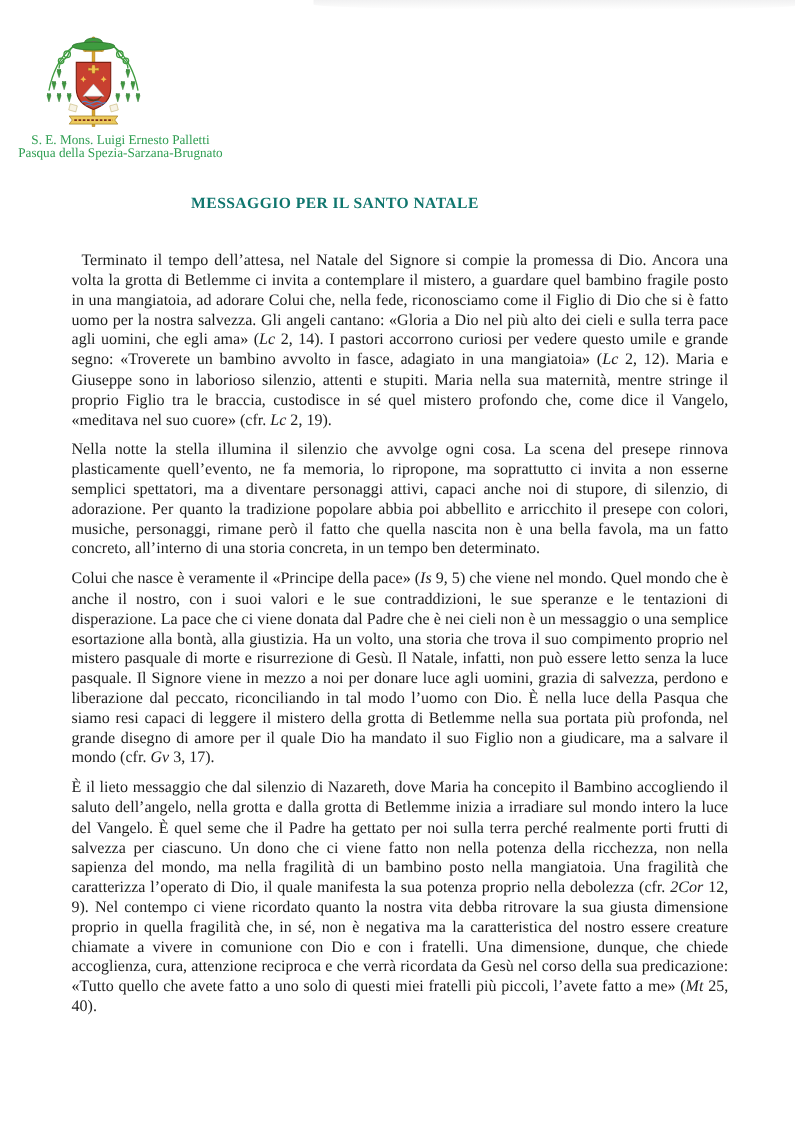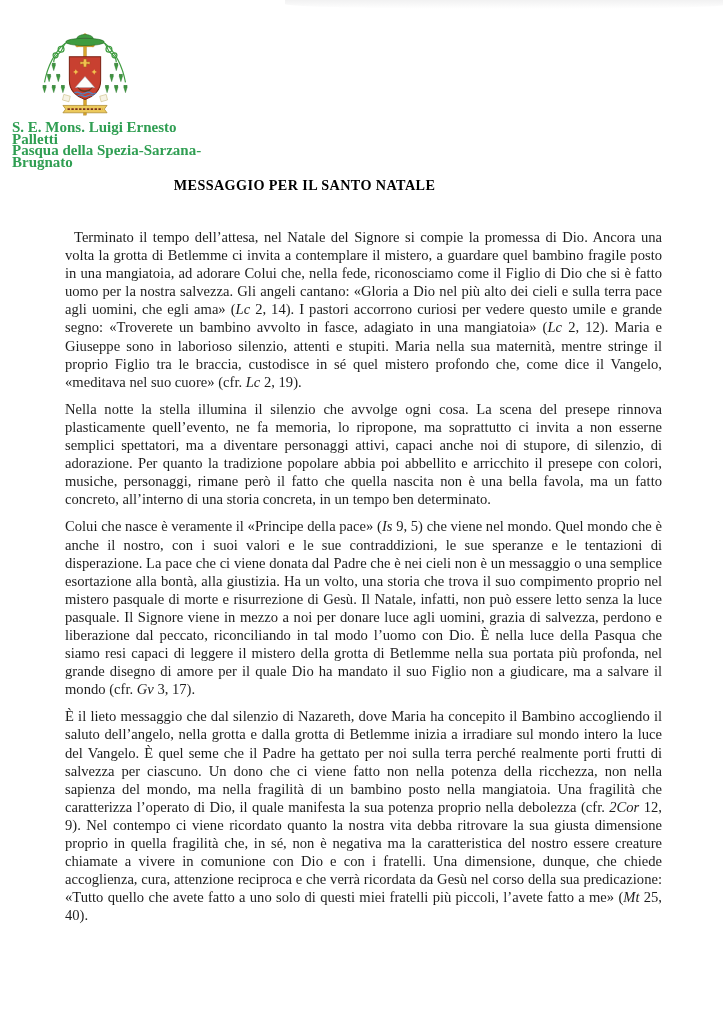--- a/index.html
+++ b/index.html
@@ -14,28 +14,29 @@
   .scan-artifact{
     position:absolute;left:285px;top:0;width:438px;height:9px;
     background:linear-gradient(to bottom, rgba(120,120,125,0.10), rgba(120,120,125,0.0));
     border-radius:0 0 45% 55%;
   }
   .crest{
     position:absolute;left:38px;top:30px;width:94px;height:92px;
   }
   .header-text{
     position:absolute;left:12px;top:122px;width:195px;
+    text-align:center;
     color:#2f9e52;
-    font-size:15px;font-weight:bold;line-height:11.5px;
+    font-size:12px;font-weight:normal;line-height:11.5px;
     font-family:"Liberation Serif", serif;
   }
   .doc-title{
     position:absolute;left:0;top:177px;width:609px;
     text-align:center;
-    color:#000000;
+    color:#0f766e;
     font-size:14.2px;font-weight:bold;letter-spacing:0.4px;
     font-family:"Liberation Serif", serif;
   }
   .doc-body{
     position:absolute;left:65px;top:228px;width:597px;
     color:#1d1d1d;
     font-size:14.6px;line-height:18.1px;
     text-align:justify;
   }
   .doc-body p.para{margin:0 0 9px 0;}

